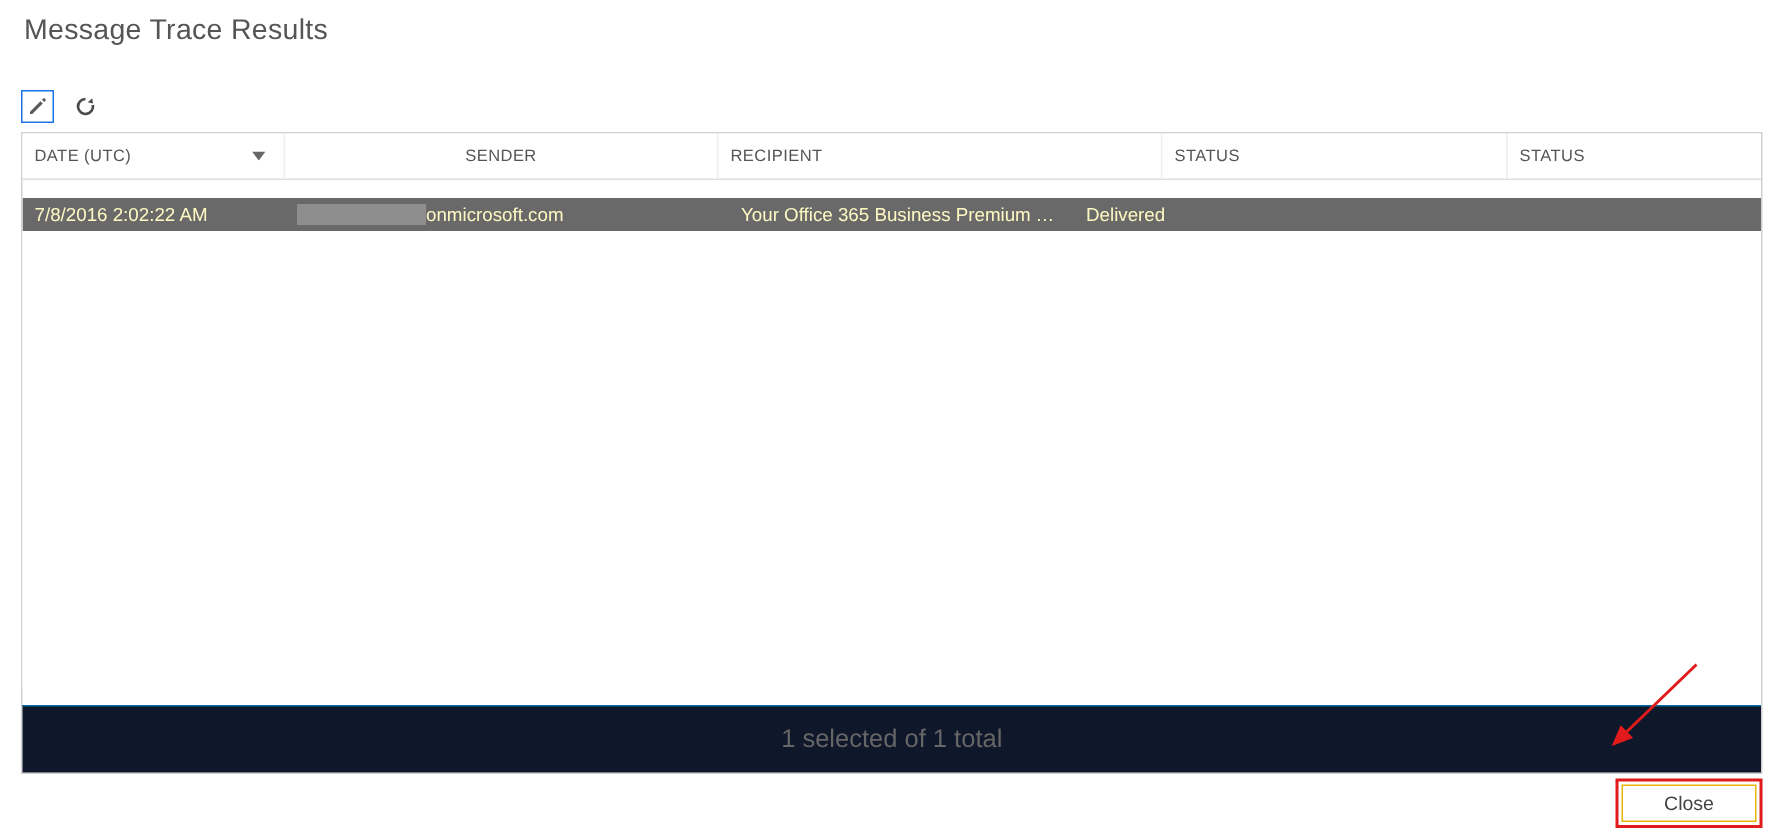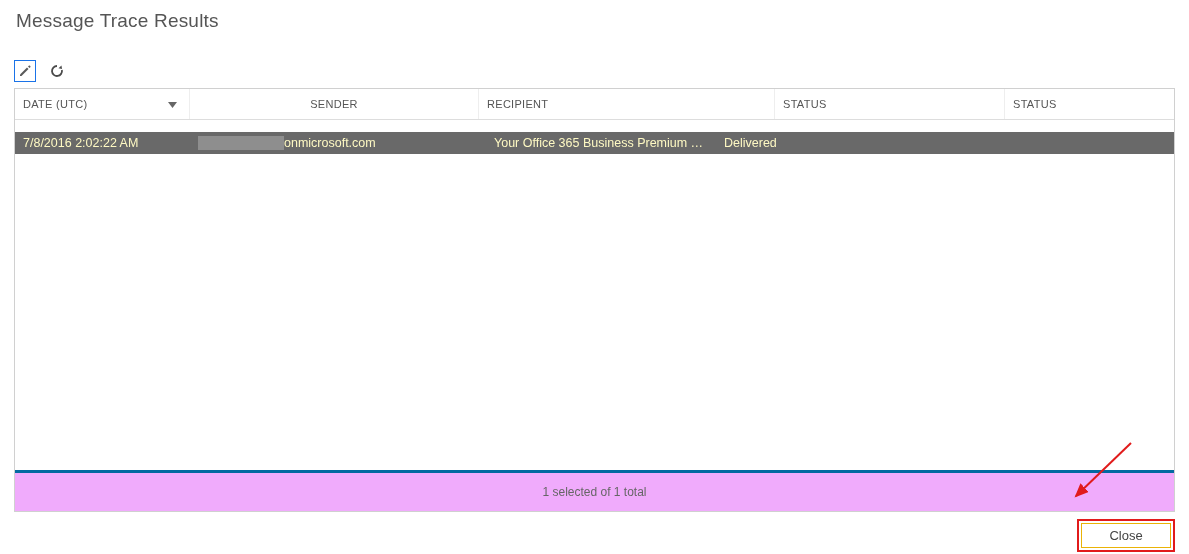--- a/index.html
+++ b/index.html
@@ -92,26 +92,26 @@
     }
     .td.col-recipient { display: flex; align-items: center; }
     .redact {
       display: inline-block;
       width: 86px;
       height: 14px;
       background: #8e8e8e;
       margin-right: 0;
     }
     .footer-bar {
-      border-top: 3px solid #0369a1;
+      border-top: 1px solid #0369a1;
       text-align: center;
-      font-size: 12px;
+      font-size: 17px;
       color: #666;
       padding: 12px 0;
-      background: #f0abfc;
+      background: #0f172a;
     }
     .close-region {
       position: absolute;
       right: 18px;
       bottom: 6px;
     }
     .close-btn {
       display: inline-block;
       min-width: 90px;
       padding: 4px 20px;

